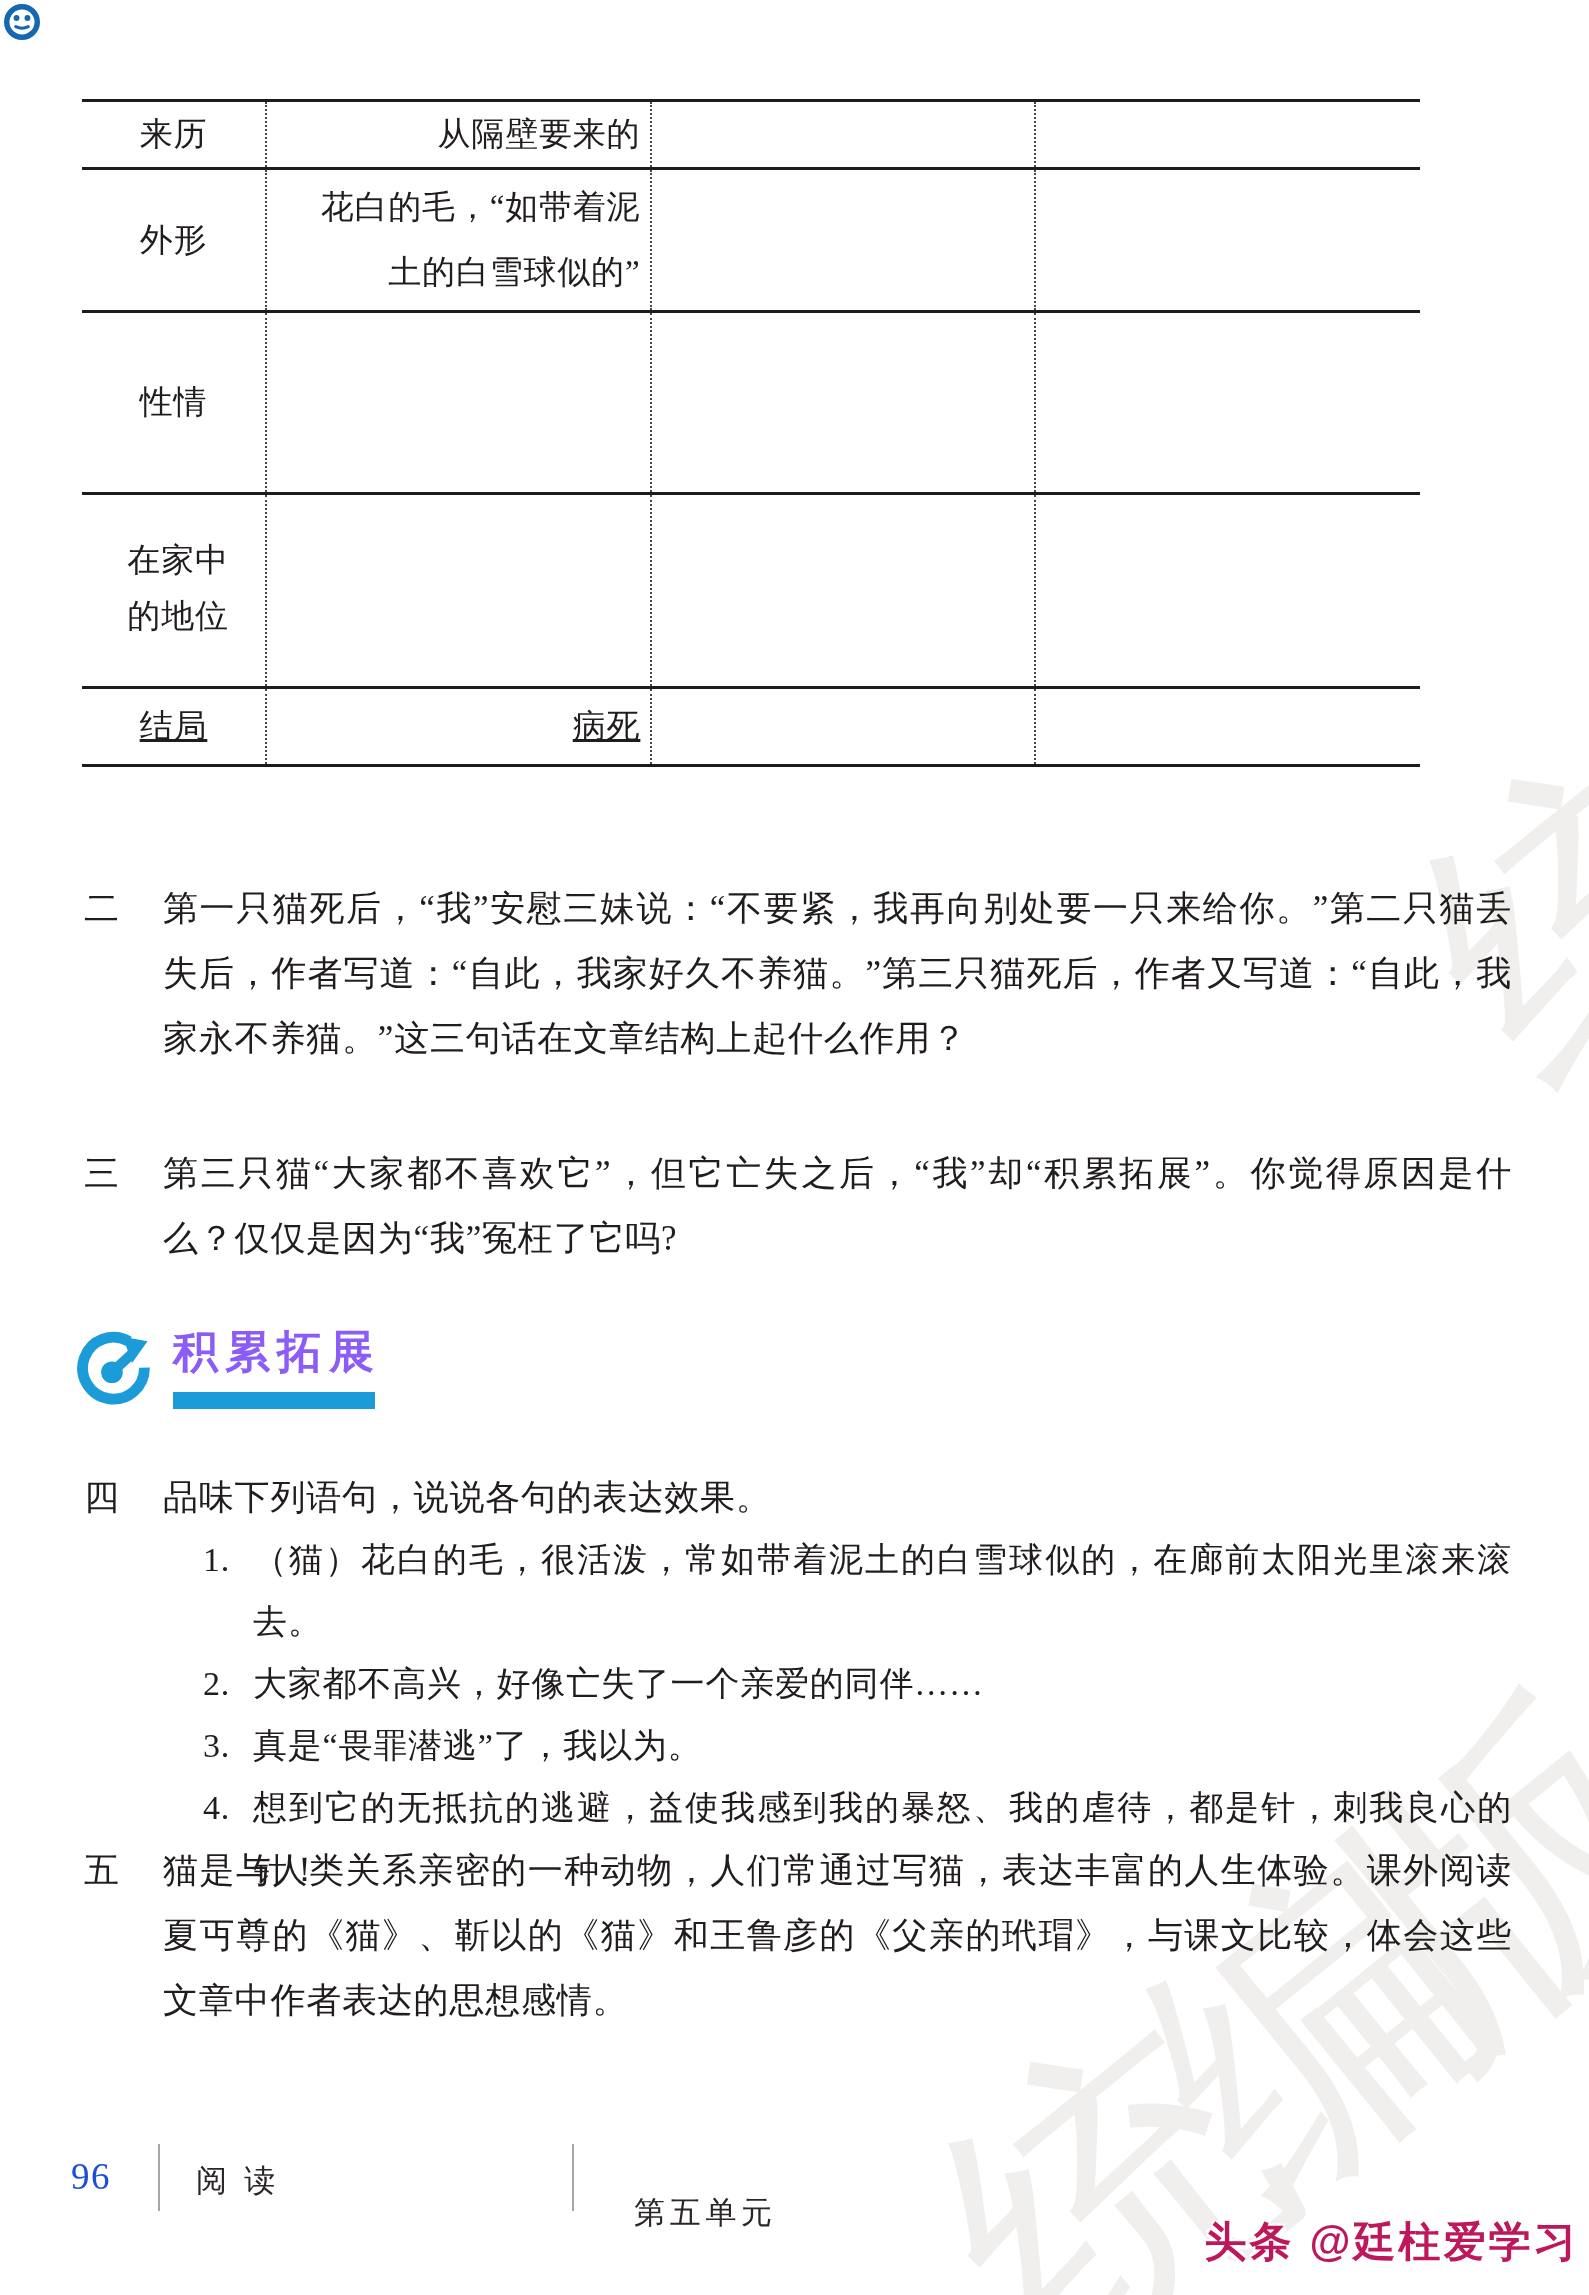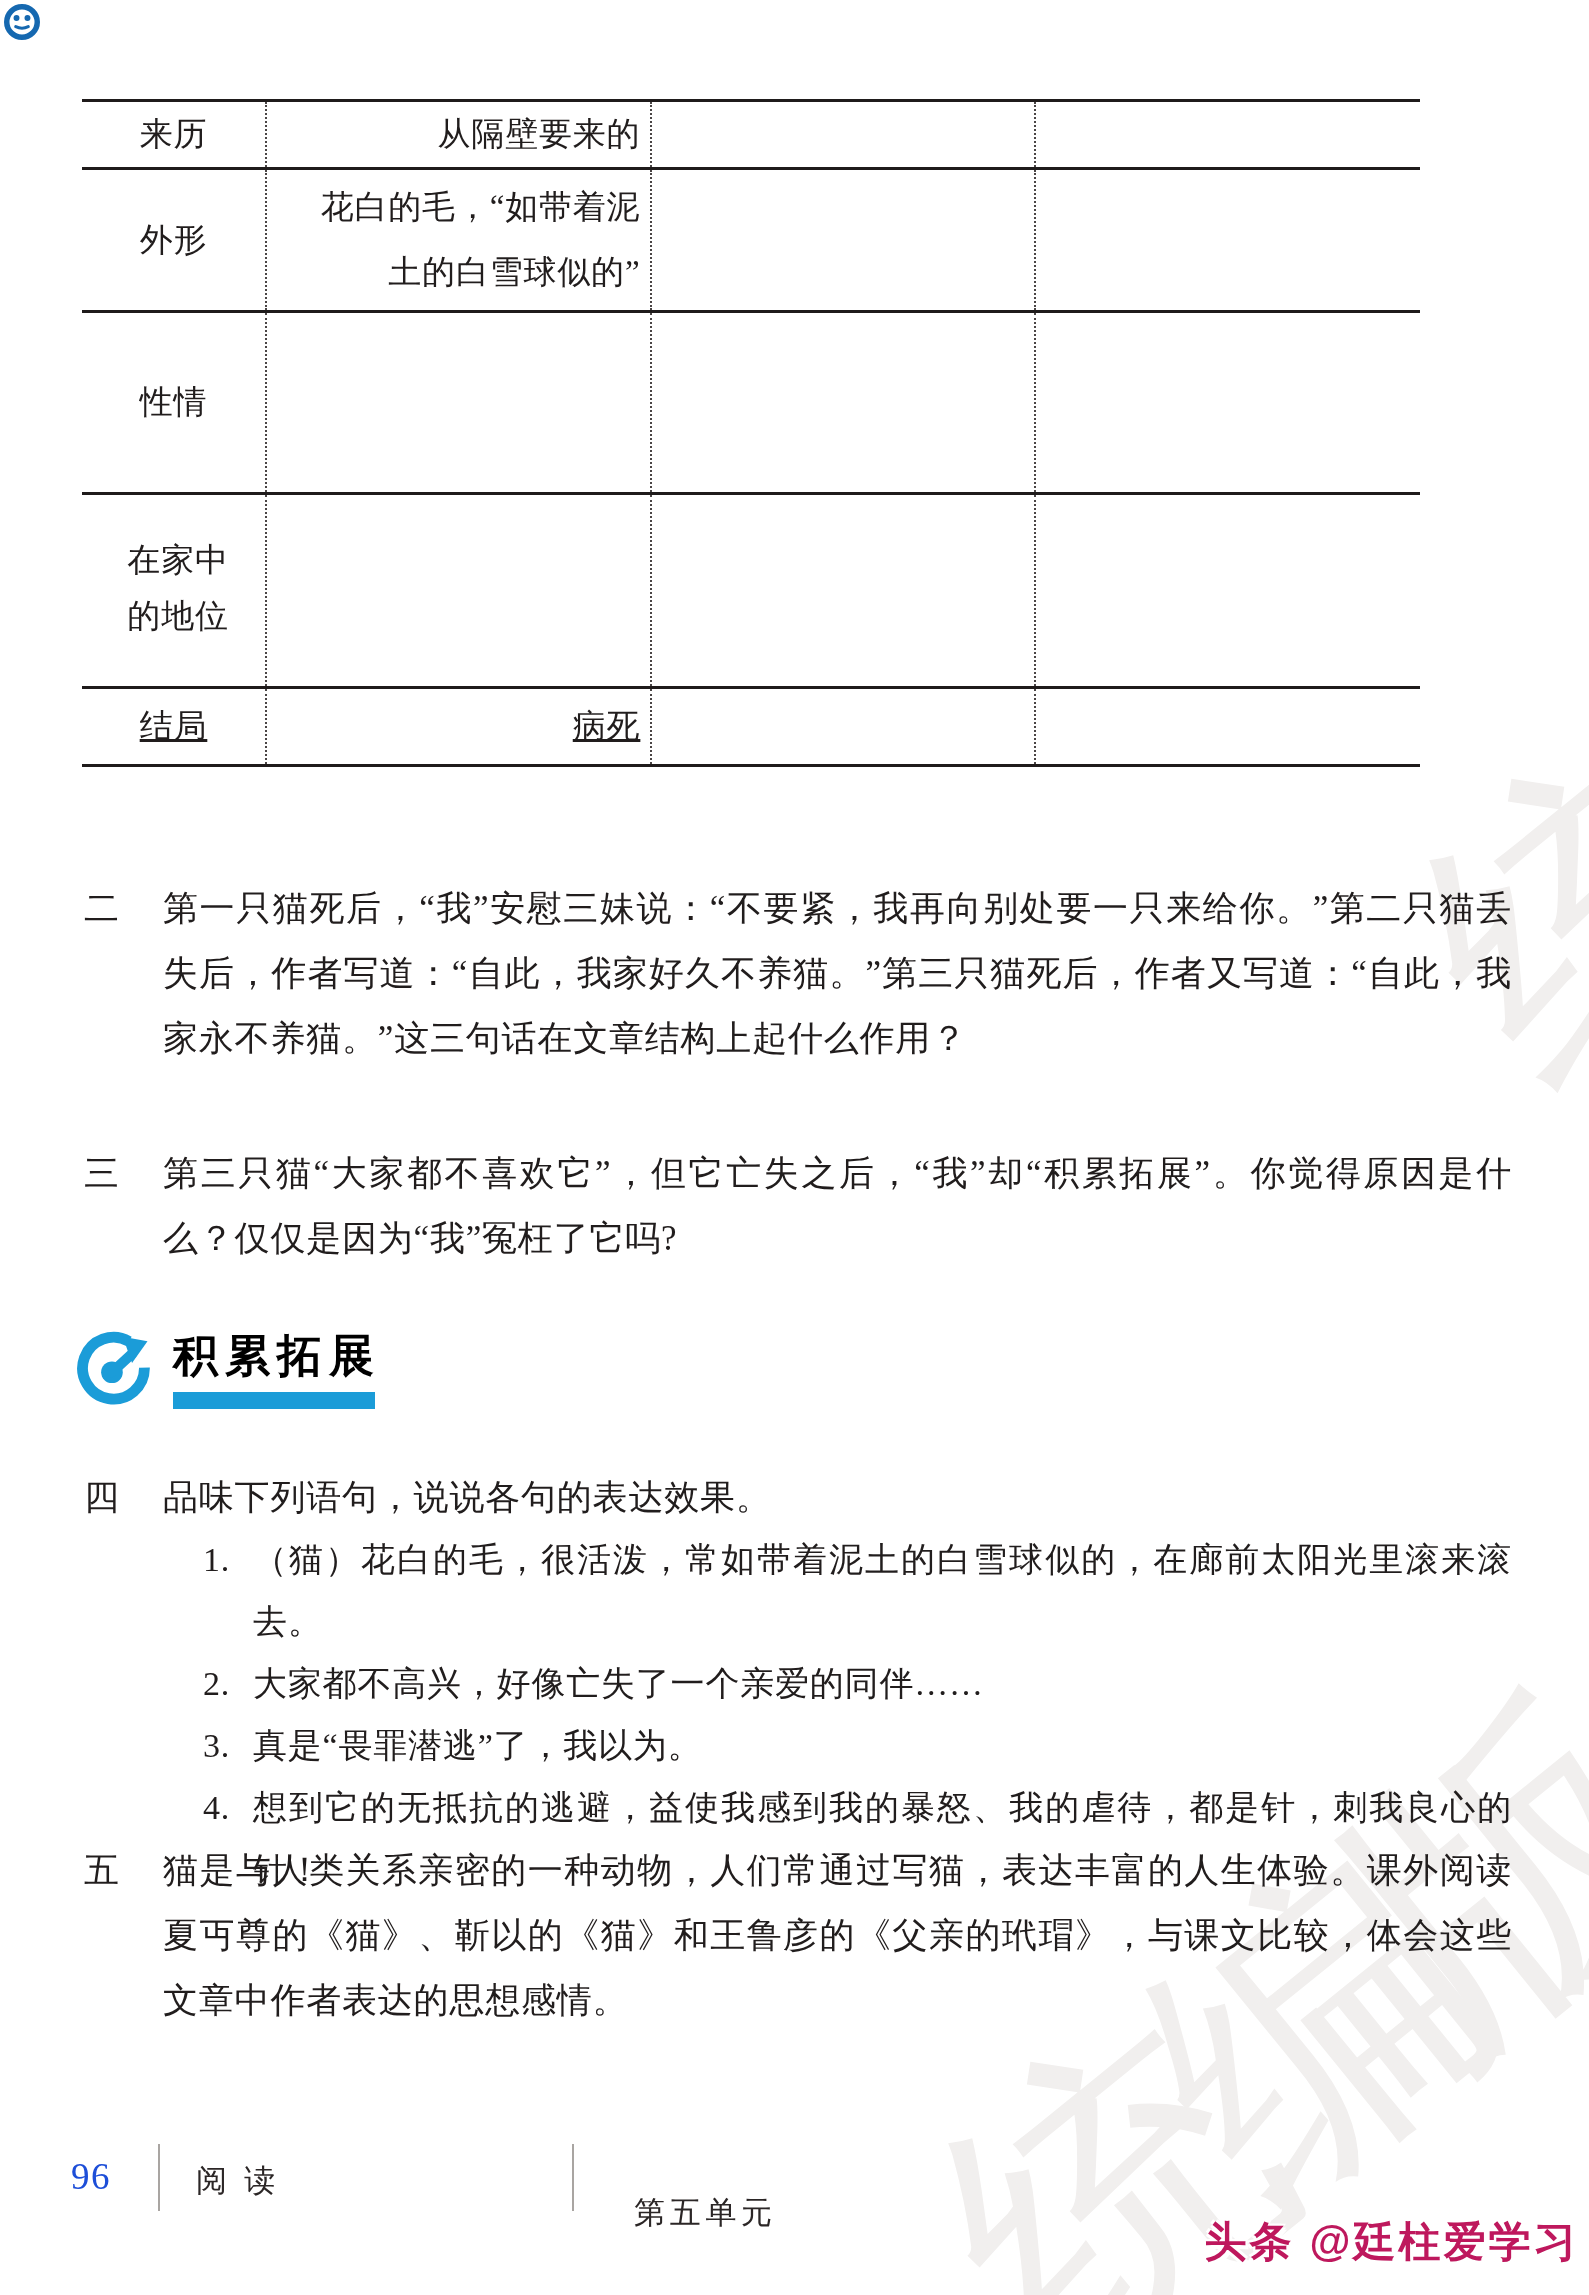--- a/index.html
+++ b/index.html
@@ -154,21 +154,21 @@
   <div class="section-heading">
     <span class="section-icon">
       <svg width="75" height="85" viewBox="0 0 96 110">
         <path d="M 68 16 A 40 40 0 1 0 88 50" fill="none" stroke="#1b9cd8" stroke-width="14"></path>
         <circle cx="46" cy="56" r="14" fill="#1b9cd8"></circle>
         <path d="M46 56 L72 32" stroke="#1b9cd8" stroke-width="13" stroke-linecap="round"></path>
         <polygon points="60,10 92,16 72,44" fill="#1b9cd8"></polygon>
       </svg>
     </span>
     <span class="heading-text-wrap">
-      <div class="heading-title" style="color:#000000;">积累拓展</div>
+      <div class="heading-title" style="color:#8b5cf6;font-family:Liberation Mono, monospace;">积累拓展</div>
       <div class="heading-underline" style="background:#1b9cd8;"></div>
     </span>
   </div>
 
   <div class="question q-four">
     <span class="qnum">四</span>
     <span class="qblock">
       <div class="qtext">品味下列语句，说说各句的表达效果。</div>
       <div class="item">
         <span class="inum">1.</span>

